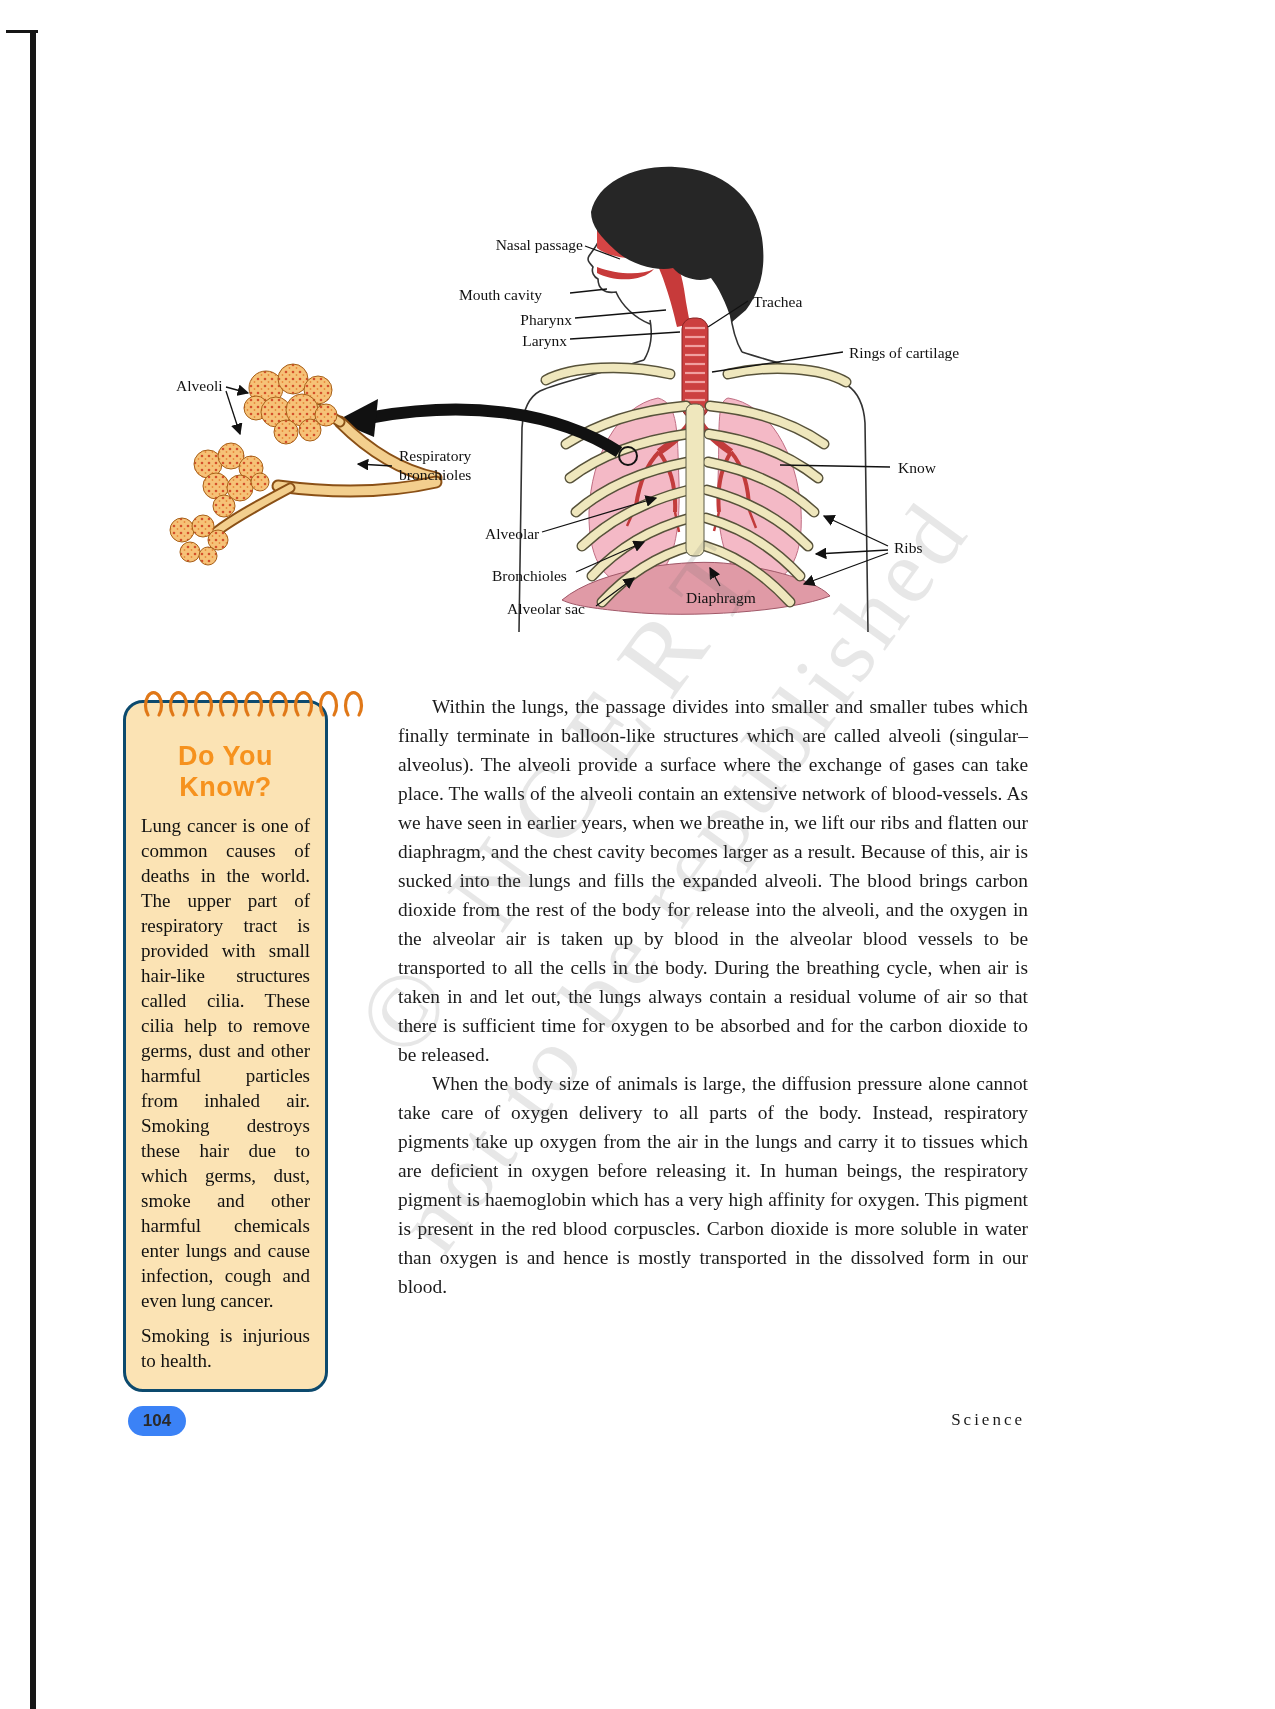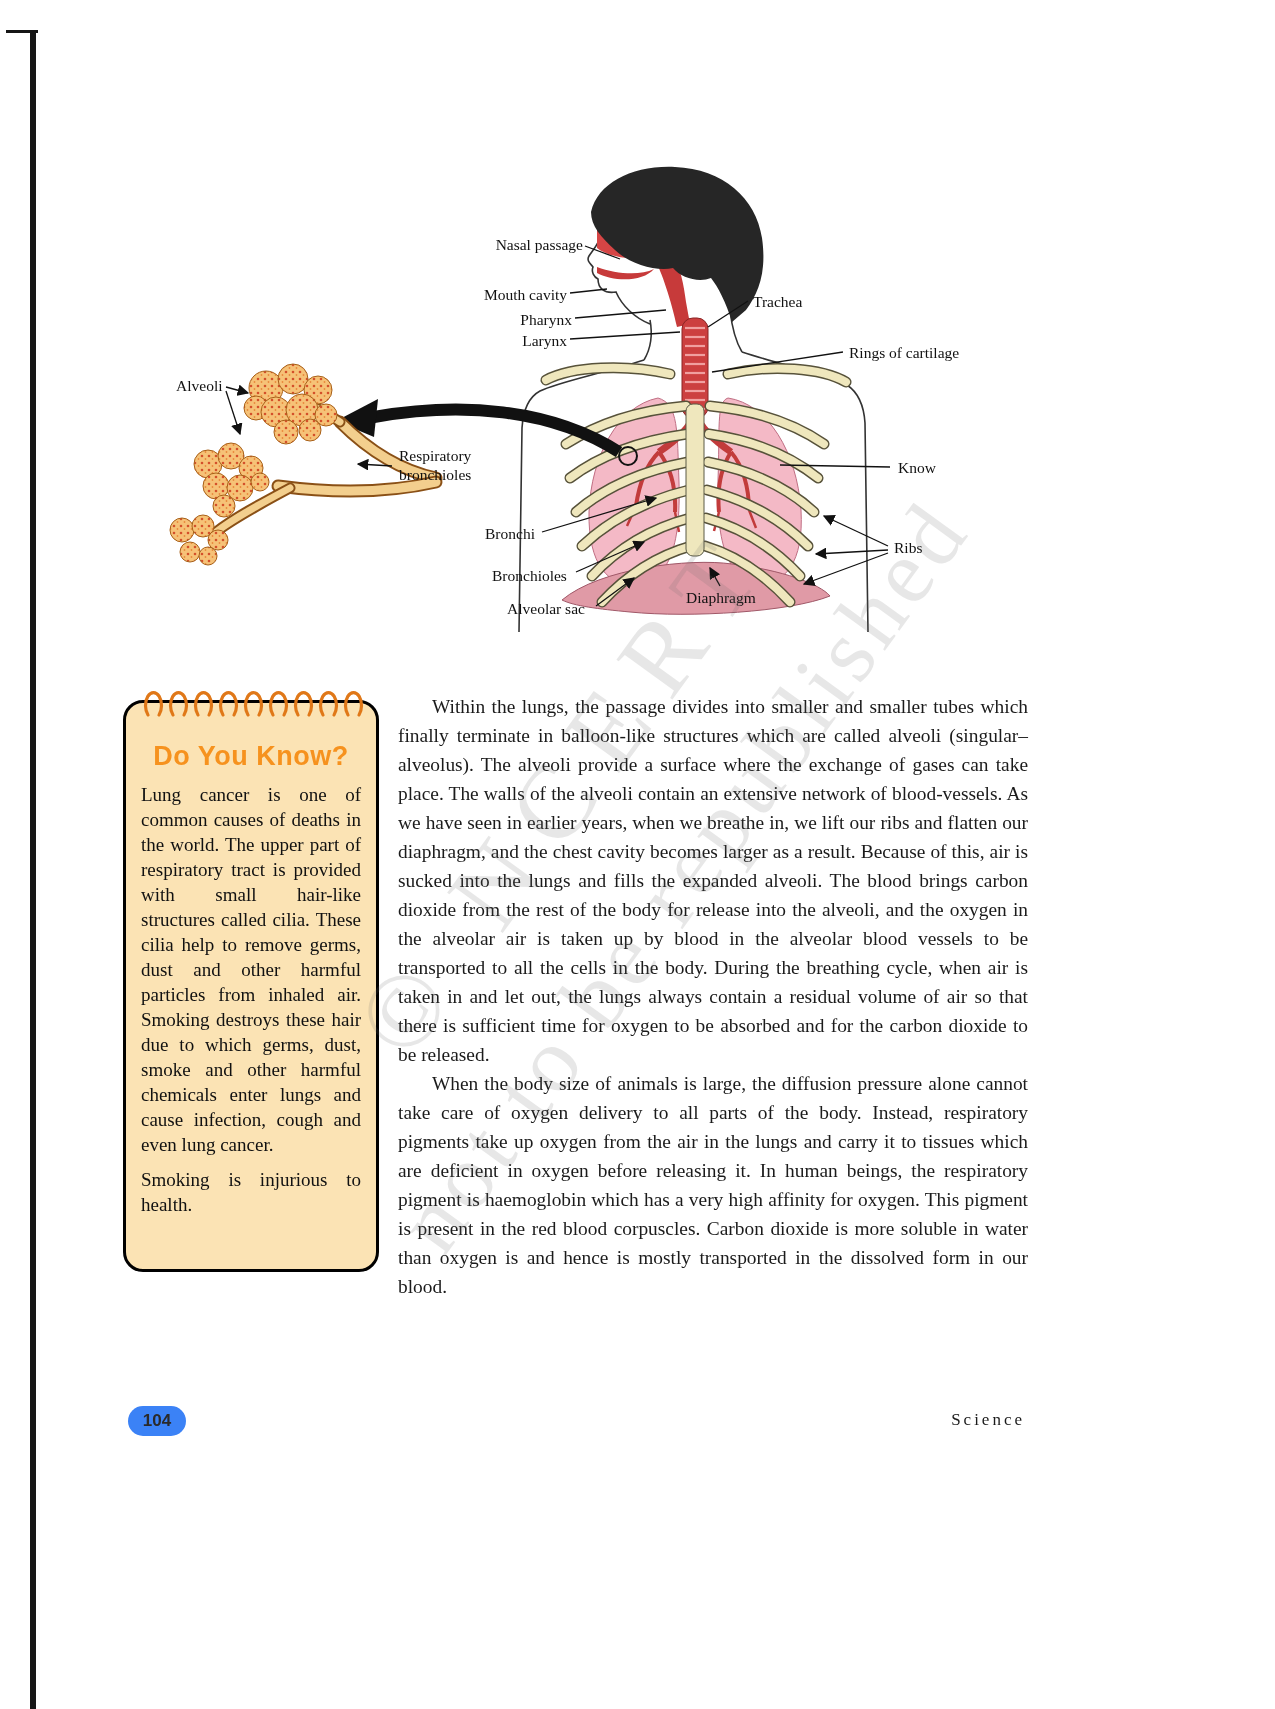--- a/index.html
+++ b/index.html
@@ -26,22 +26,22 @@
   .caption .capi{font-style:italic;}
 
   
   .watermark{position:absolute;left:110px;top:700px;width:1020px;transform:rotate(-54deg);
              transform-origin:center;z-index:4;pointer-events:none;text-align:center;
              color:rgba(105,105,105,0.16);font-family:"Liberation Serif",serif;}
   .watermark .wm1{font-size:105px;letter-spacing:26px;}
   .watermark .wm2{font-size:92px;letter-spacing:6px;white-space:nowrap;margin-top:34px;}
 
   
-  .dyk{position:absolute;left:123px;top:700px;width:256px;min-height:572px;box-sizing:border-box;
-       background:#fbe3b4;border:3px solid #000000;border-radius:20px;padding:14px 15px 16px;z-index:2;}
+  .dyk{position:absolute;left:123px;top:700px;width:205px;min-height:572px;box-sizing:border-box;
+       background:#fbe3b4;border:3px solid #0c4a6e;border-radius:20px;padding:14px 15px 16px;z-index:2;}
   .dyk .spiral{position:absolute;left:6px;top:-20px;width:240px;height:38px;}
   .dyk h2{margin:24px 0 2px;text-align:center;font-family:"Liberation Sans","DejaVu Sans",sans-serif;
           font-weight:bold;font-size:27px;color:#f6921e;letter-spacing:.5px;}
   .dyk p{margin:10px 0 0;font-size:19px;line-height:25px;text-align:justify;color:#111;}
 
   
   .body-text{position:absolute;left:398px;top:692px;width:630px;z-index:2;}
   .body-text p{margin:0;font-size:19.4px;line-height:29px;text-align:justify;text-indent:34px;}
 
   
@@ -204,29 +204,29 @@
         <path d="M 758,390 L 686,394" marker-end="url(#arr)"></path>
         <path d="M 758,393 L 674,424" marker-end="url(#arr)"></path>
         <path d="M 446,412 L 514,382" marker-end="url(#arr)"></path>
         <path d="M 590,426 L 580,408" marker-end="url(#arr)"></path>
         <path d="M 466,446 L 504,418" marker-end="url(#arr)"></path>
       </g>
     </svg>
   </div>
 
   <div class="lbl r" style="left:451px;top:235px;width:132px;">Nasal passage</div>
-  <div class="lbl r" style="left:451px;top:285px;width:116px;font-family:Liberation Serif, serif;">Mouth cavity</div>
+  <div class="lbl r" style="left:426px;top:285px;width:116px;font-family:Liberation Serif, serif;">Mouth cavity</div>
   <div class="lbl r" style="left:451px;top:310px;width:121px;">Pharynx</div>
   <div class="lbl r" style="left:451px;top:331px;width:116px;">Larynx</div>
   <div class="lbl" style="left:753px;top:292px;text-align:center;">Trachea</div>
   <div class="lbl" style="left:849px;top:343px;">Rings of cartilage</div>
   <div class="lbl" style="left:176px;top:376px;">Alveoli</div>
   <div class="lbl wrap" style="left:399px;top:446px;width:112px;">Respiratory bronchioles</div>
   <div class="lbl" style="left:898px;top:458px;">Know</div>
-  <div class="lbl" style="left:485px;top:524px;">Bronchi</div>
+  <div class="lbl" style="left:485px;top:524px;">Alveolar</div>
   <div class="lbl" style="left:894px;top:538px;">Ribs</div>
   <div class="lbl" style="left:492px;top:566px;">Bronchioles</div>
   <div class="lbl" style="left:686px;top:588px;">Diaphragm</div>
   <div class="lbl" style="left:507px;top:599px;">Alveolar sac</div>
 
 
   <div class="watermark">
     <div class="wm1">© NCERT</div>
     <div class="wm2">not to be republished</div>
   </div>

